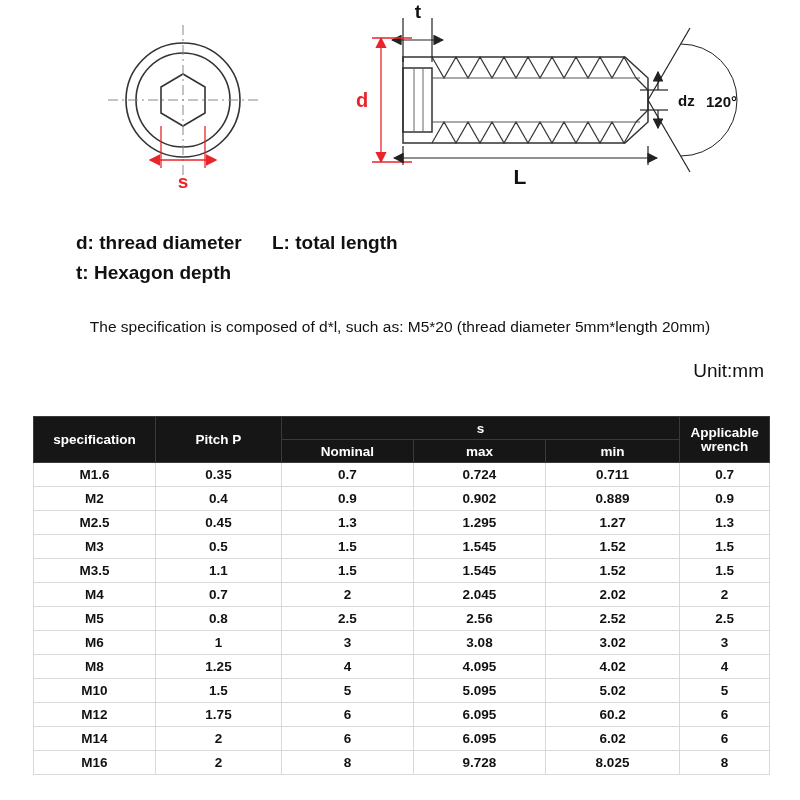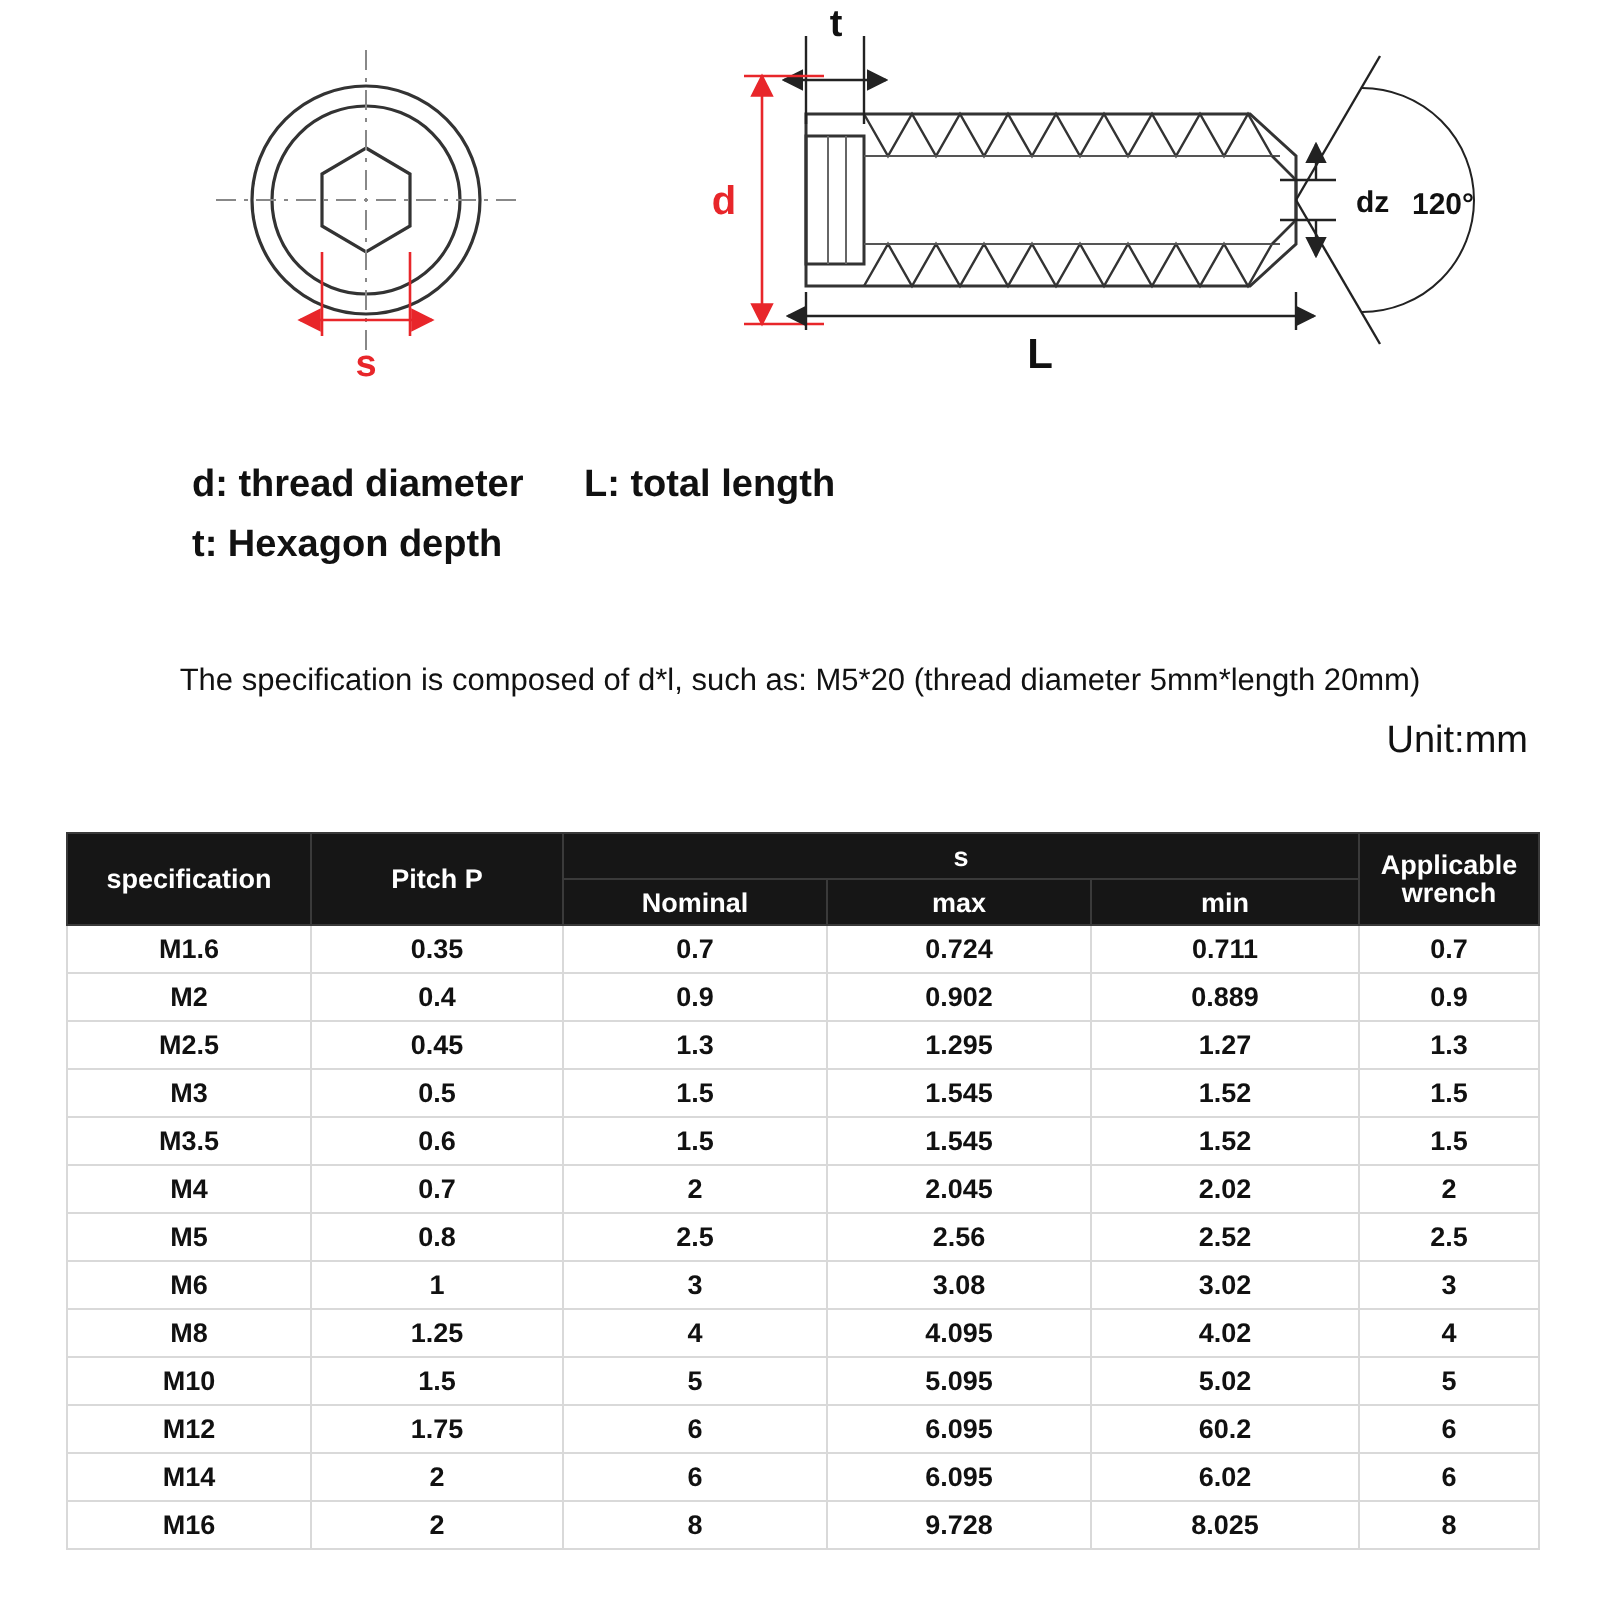--- a/index.html
+++ b/index.html
@@ -21,35 +21,35 @@
     position: absolute;
     left: 0; top: 0;
     width: 800px; height: 205px;
   }
 
   
   #legend {
     position: absolute;
     left: 0; top: 228px;
     width: 772px;
-    padding-left: 96px;
+    padding-left: 76px;
   }
   .legend-row {
     display: flex;
     font-size: 19px;
     font-weight: bold;
     line-height: 30px;
     color: #111;
   }
   .legend-col-1 { width: 196px; }
   .legend-col-2 { width: 300px; }
 
   #spec-note {
     position: absolute;
-    left: 0; top: 332px;
+    left: 0; top: 318px;
     width: 800px;
     text-align: center;
     font-size: 15.5px;
     color: #111;
   }
 
   #unit-label {
     position: absolute;
     right: 36px; top: 360px;
     font-size: 19px;
@@ -256,21 +256,21 @@
         <tr>
           <td>M3</td>
           <td>0.5</td>
           <td>1.5</td>
           <td>1.545</td>
           <td>1.52</td>
           <td>1.5</td>
         </tr>
         <tr>
           <td>M3.5</td>
-          <td>0.6</td>
+          <td>1.1</td>
           <td>1.5</td>
           <td>1.545</td>
           <td>1.52</td>
           <td>1.5</td>
         </tr>
         <tr>
           <td>M4</td>
           <td>0.7</td>
           <td>2</td>
           <td>2.045</td>

